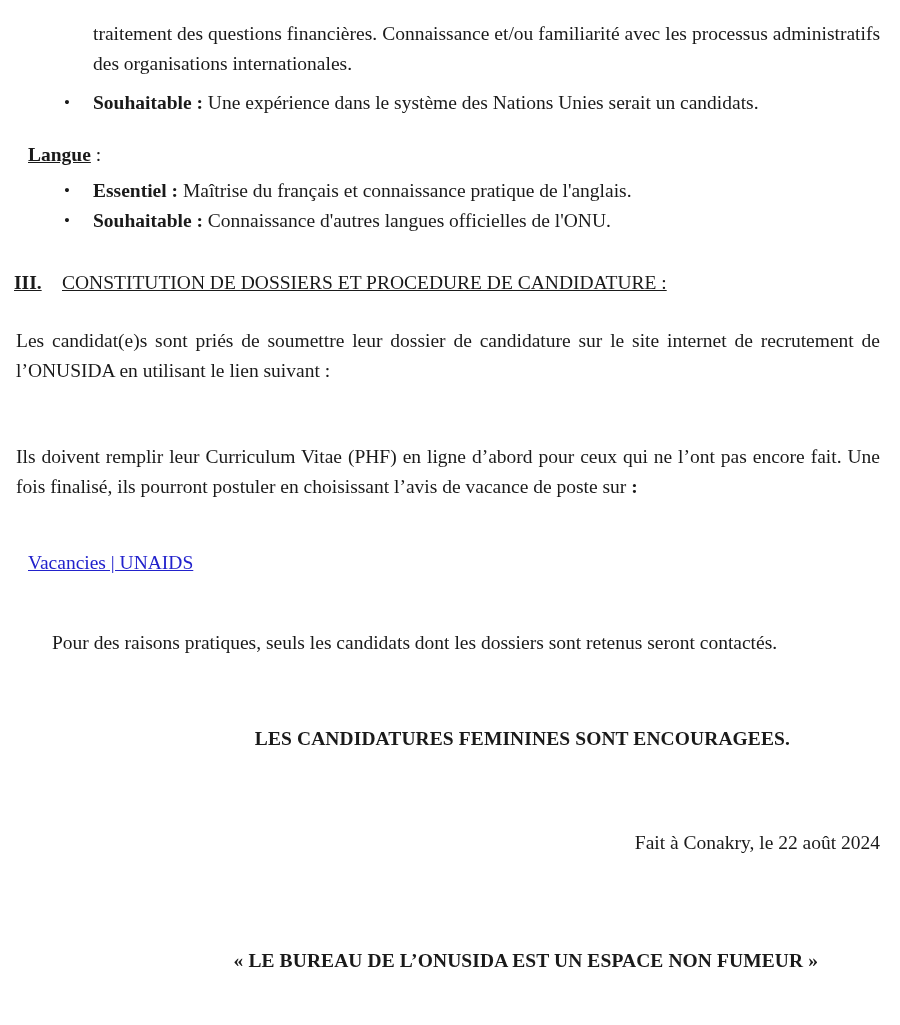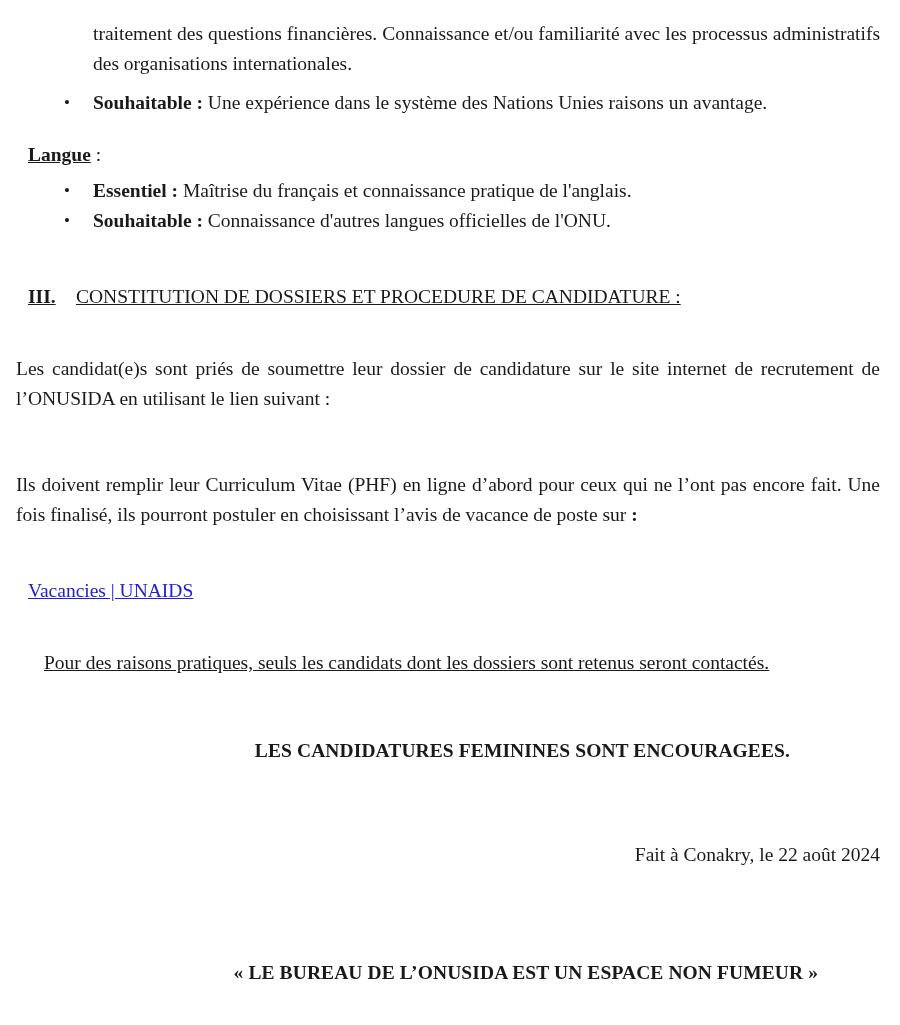--- a/index.html
+++ b/index.html
@@ -77,21 +77,21 @@
   .sub-head .u-bold {
     font-weight: bold;
     text-decoration: underline;
   }
 
   
   .section-head {
     position: relative;
     padding-left: 60px;
     line-height: 30px;
-    margin: 16px;
+    margin: 2px;
     font-weight: bold;
   }
   .section-head .roman {
     position: absolute;
     left: 12px;
     top: 0;
     font-weight: bold;
     text-decoration: underline;
   }
   .section-head .head-text {
@@ -135,23 +135,22 @@
   .deadline-line {
     padding-left: 28px;
     padding-right: 20px;
     line-height: 30px;
     margin: 0;
   }
   .deadline-just {
     padding-left: 40px;
     padding-right: 20px;
     line-height: 30px;
-    margin: 4px;
-    text-align: justify;
-    text-decoration: underline;
+    margin: 12px;
+    text-align: justify;
   }
 
   
   .center-bold {
     font-weight: bold;
     text-align: right;
     line-height: 30px;
     margin: 0;
     letter-spacing: 0.1px;
   }
@@ -172,21 +171,21 @@
 <div class="page">
 
   <div class="sp-10"></div>
   <p class="cont-para">traitement des questions financières. Connaissance et/ou familiarité avec les processus administratifs des organisations internationales.</p>
 
   <div class="sp-18"></div>
 
   <ul class="bullets">
     <li>
       <span class="bullet-dot">•</span>
-      <span class="lbl-bold">Souhaitable :</span><span> Une expérience dans le système des Nations Unies raisons un avantage.</span>
+      <span class="lbl-bold">Souhaitable :</span><span> Une expérience dans le système des Nations Unies serait un candidats.</span>
     </li>
   </ul>
 
   <div class="sp-22"></div>
 
   <p class="sub-head">
     <span class="u-bold">Langue</span><span> :</span>
   </p>
 
   <div class="sp-6"></div>

